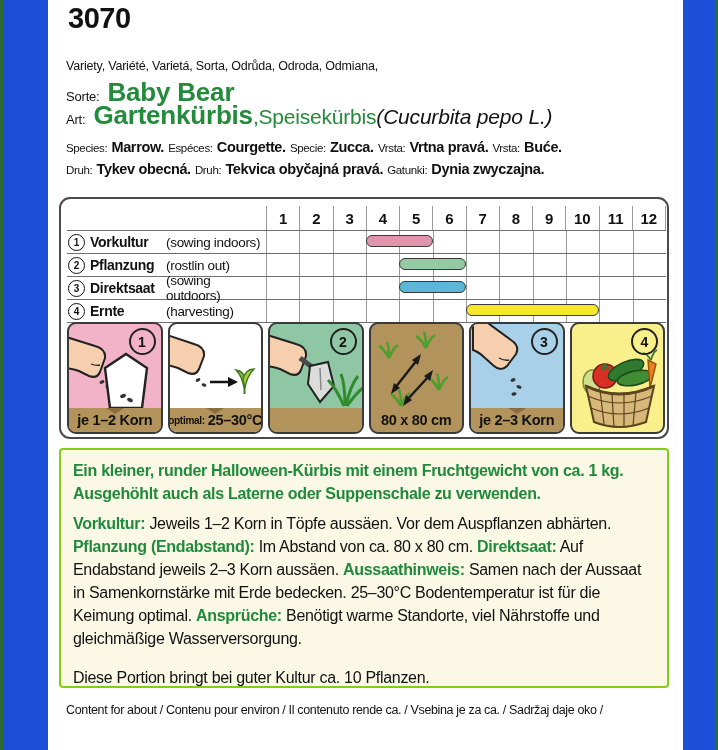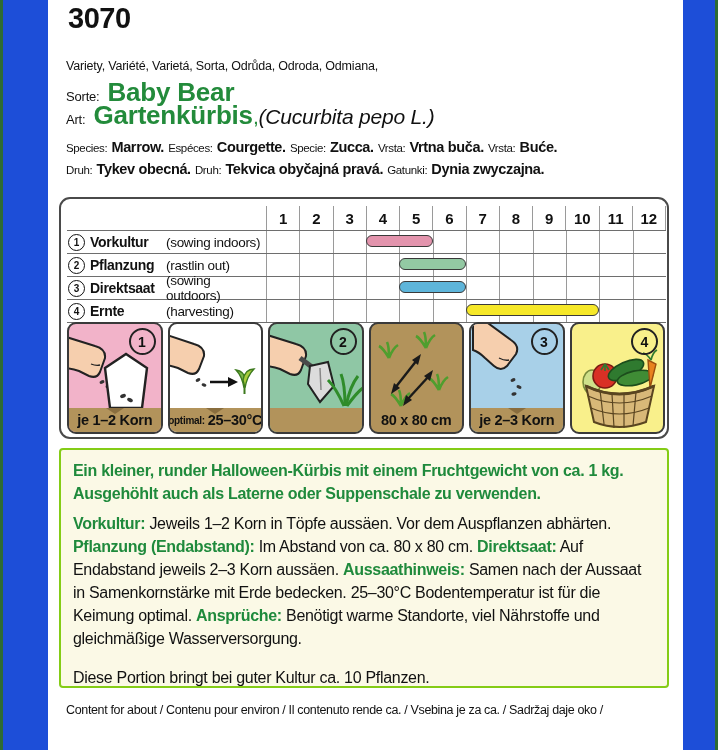--- a/index.html
+++ b/index.html
@@ -82,32 +82,33 @@
 
     <div class="name-row sorte-row">
       <span class="small-label">Sorte:</span>
       <span class="green-big-bold">Baby Bear</span>
     </div>
 
     <div class="name-row art-row">
       <span class="small-label">Art:</span>
       <span class="green-big-bold">Gartenkürbis</span>
       <span class="green-big">, </span>
+      <span class="green-big">Speisekürbis</span>
       <span class="latin"> (Cucurbita pepo L.)</span>
     </div>
 
     <div class="lang-row species-row">
       <span class="lbl">Species:</span>
       <span class="val">Marrow.</span>
       <span class="lbl">Espéces:</span>
       <span class="val">Courgette.</span>
       <span class="lbl">Specie:</span>
       <span class="val">Zucca.</span>
       <span class="lbl">Vrsta:</span>
-      <span class="val">Vrtna buča.</span>
+      <span class="val">Vrtna pravá.</span>
       <span class="lbl">Vrsta:</span>
       <span class="val">Buće.</span>
     </div>
 
     <div class="lang-row druh-row">
       <span class="lbl">Druh:</span>
       <span class="val">Tykev obecná.</span>
       <span class="lbl">Druh:</span>
       <span class="val">Tekvica obyčajná pravá.</span>
       <span class="lbl">Gatunki:</span>
@@ -154,21 +155,21 @@
               <div class="cal-cell"></div>
               <div class="cal-cell"></div>
             <div class="cal-bar" style="left: 25%; width: 16.6667%; background: rgb(227, 148, 173);"></div>
           </div>
         </div>
 
         <div class="cal-row">
           <div class="cal-label">
             <span class="circ">2</span>
             <span class="cal-name">Pflanzung</span>
-            <span class="cal-eng">(rastlin out)</span>
+            <span class="cal-eng">(rostlin out)</span>
           </div>
           <div class="cal-months">
             <div class="cal-cell"></div>
               <div class="cal-cell"></div>
               <div class="cal-cell"></div>
               <div class="cal-cell"></div>
               <div class="cal-cell"></div>
               <div class="cal-cell"></div>
               <div class="cal-cell"></div>
               <div class="cal-cell"></div>

